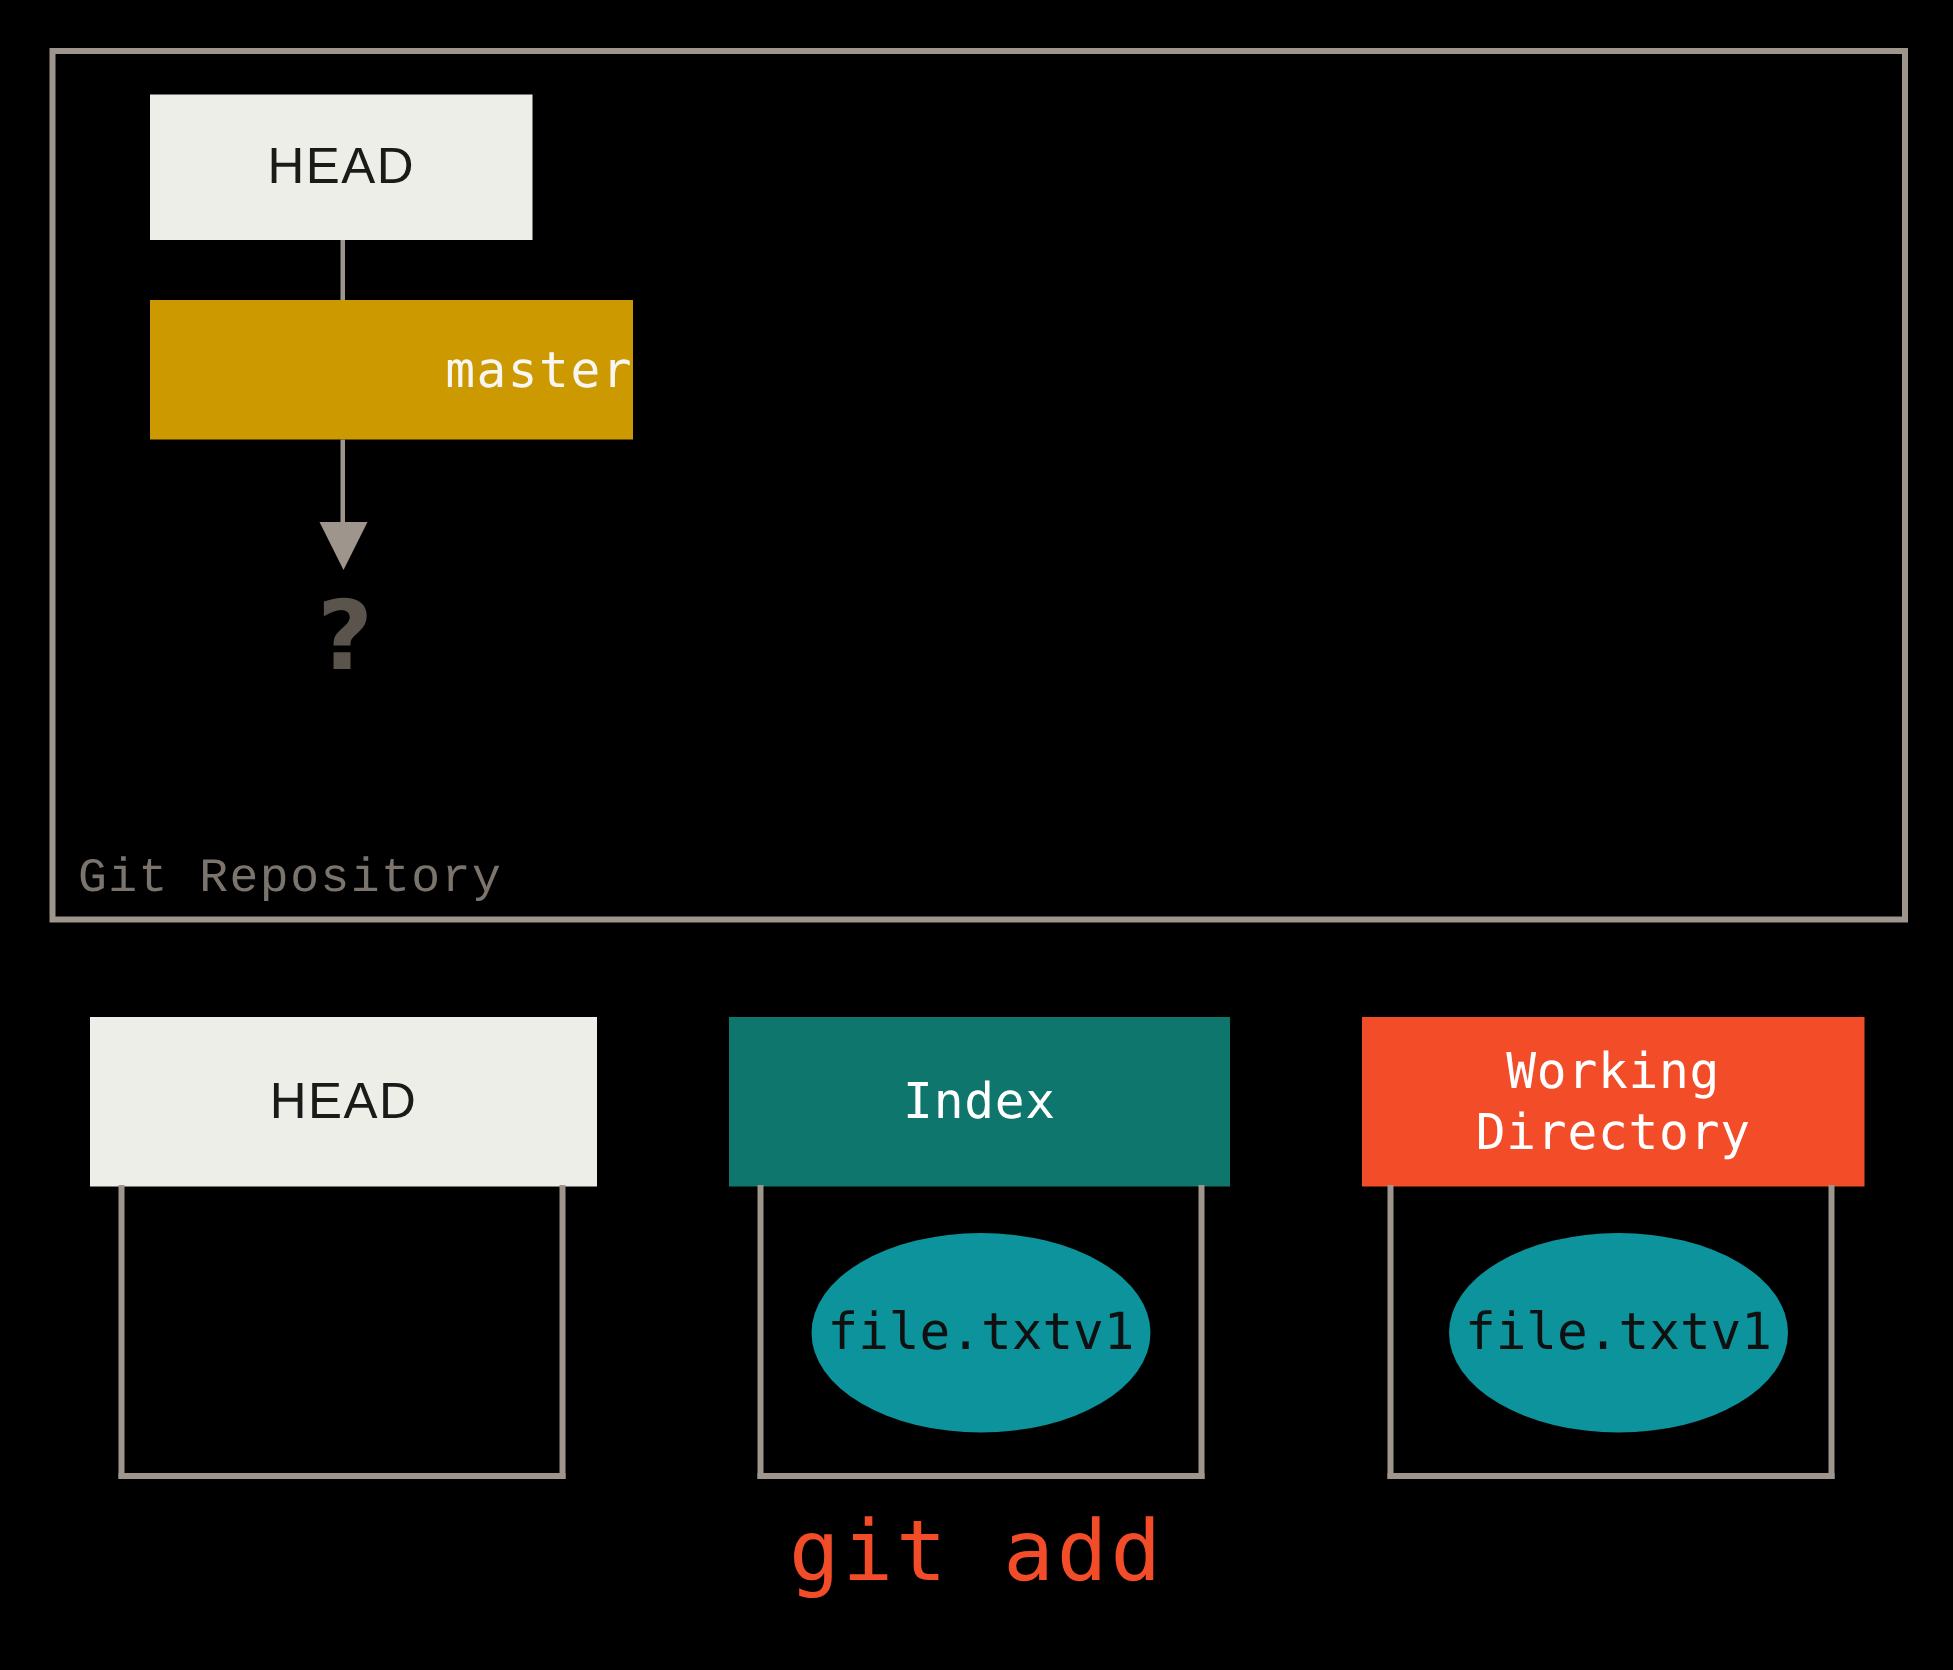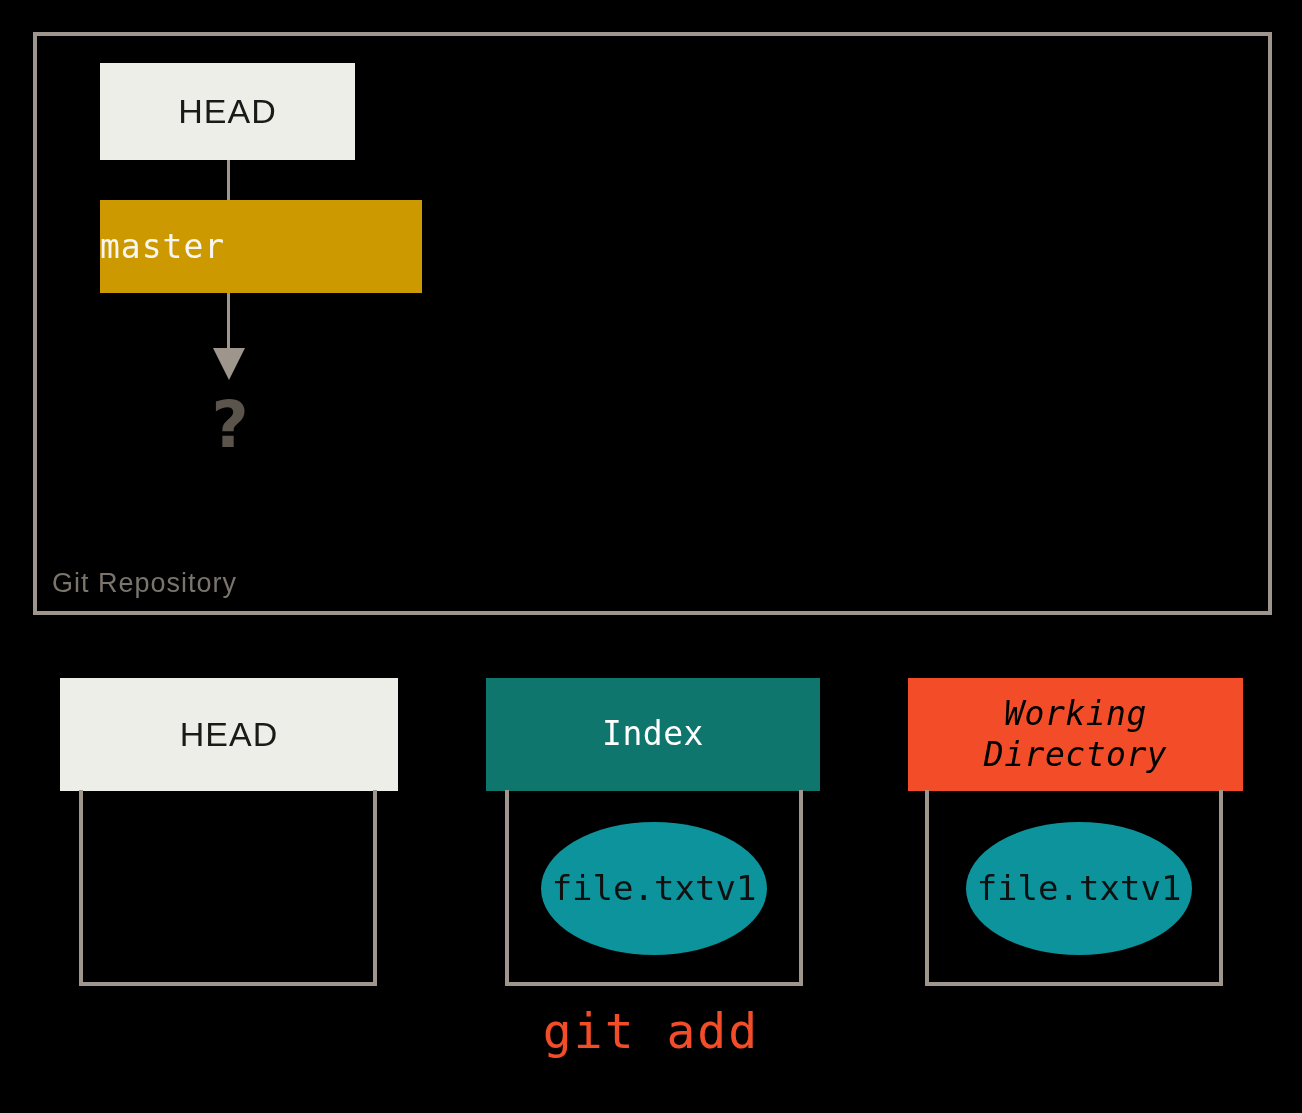--- a/index.html
+++ b/index.html
@@ -24,22 +24,22 @@
     left: 33px;
     top: 32px;
     width: 1239px;
     height: 583px;
     border: 4px solid #9e958d;
     box-sizing: border-box;
   }
   #repo-label {
     left: 52px;
     top: 570px;
-    font-family: Liberation Sans, sans-serif;
-    font-size: 27px;
+    font-family: Liberation Mono, monospace;
+    font-size: 32px;
     color: #7b746d;
     letter-spacing: 1px;
     white-space: pre;
     line-height: 1;
   }
 
   
   #repo-head-box {
     left: 100px;
     top: 63px;
@@ -68,21 +68,21 @@
 
   
   #repo-master-box {
     left: 100px;
     top: 200px;
     width: 322px;
     height: 93px;
     background: #cc9a00;
     display: flex;
     align-items: center;
-    justify-content: flex-start;
+    justify-content: flex-end;
   }
   #repo-master-label {
     font-family: "DejaVu Sans Mono", monospace;
     font-size: 33px;
     color: #f7f6f2;
     letter-spacing: 1px;
   }
 
   
   #arrow-shaft {
@@ -178,36 +178,36 @@
   }
   #index-blob {
     left: 541px; top: 822px; width: 226px; height: 133px;
   }
 
   
   #wd-col-header {
     left: 908px; top: 678px; width: 335px; height: 113px;
     background: #f24d28;
   }
-  #wd-col-header .col-header-label { color: #000000; font-style: italic; }
+  #wd-col-header .col-header-label { color: #ffffff; }
   #wd-col-body {
     left: 925px; top: 790px; width: 298px; height: 196px;
   }
   #wd-blob {
     left: 966px; top: 822px; width: 226px; height: 133px;
   }
 
   
   #command-caption {
     left: 401px;
     top: 1007px;
     width: 500px;
     text-align: center;
     font-family: "DejaVu Sans Mono", monospace;
-    font-size: 48px;
+    font-size: 56px;
     color: #f24d28;
     letter-spacing: 2px;
     line-height: 1;
   }
 </style>
 </head>
 <body>
 
 <div id="canvas">
 

